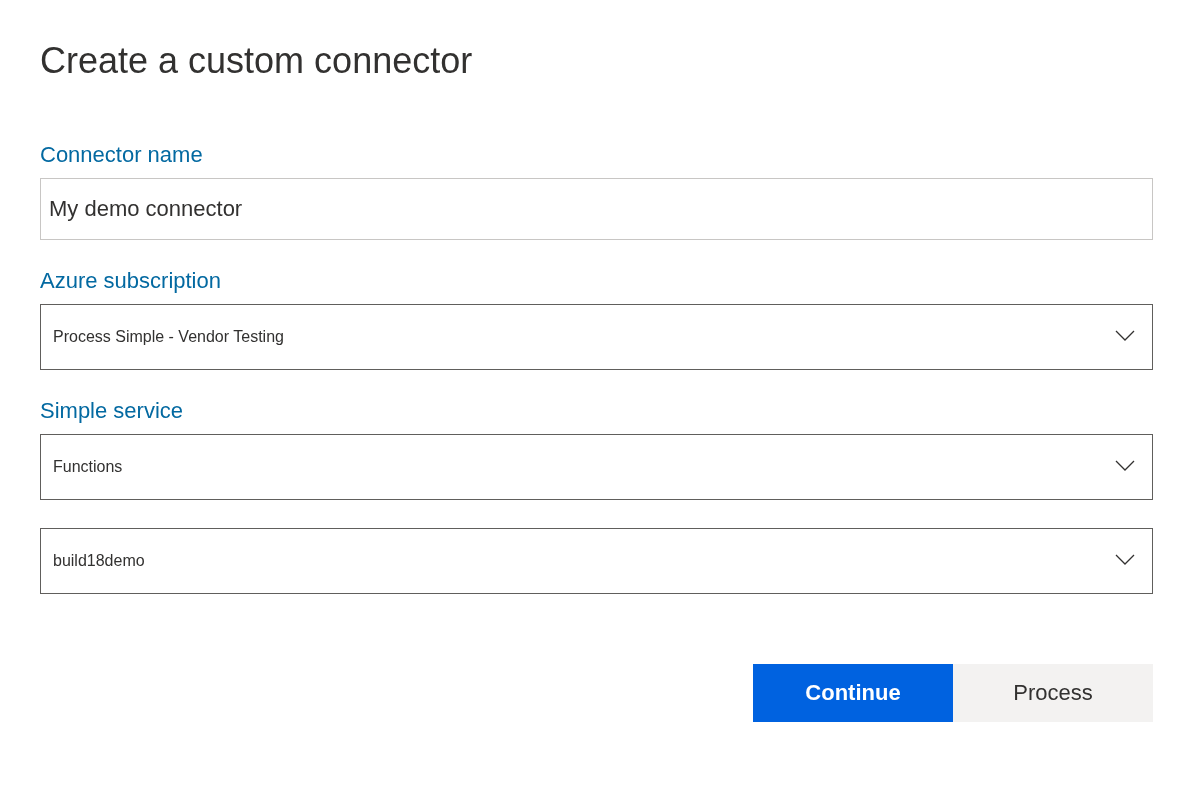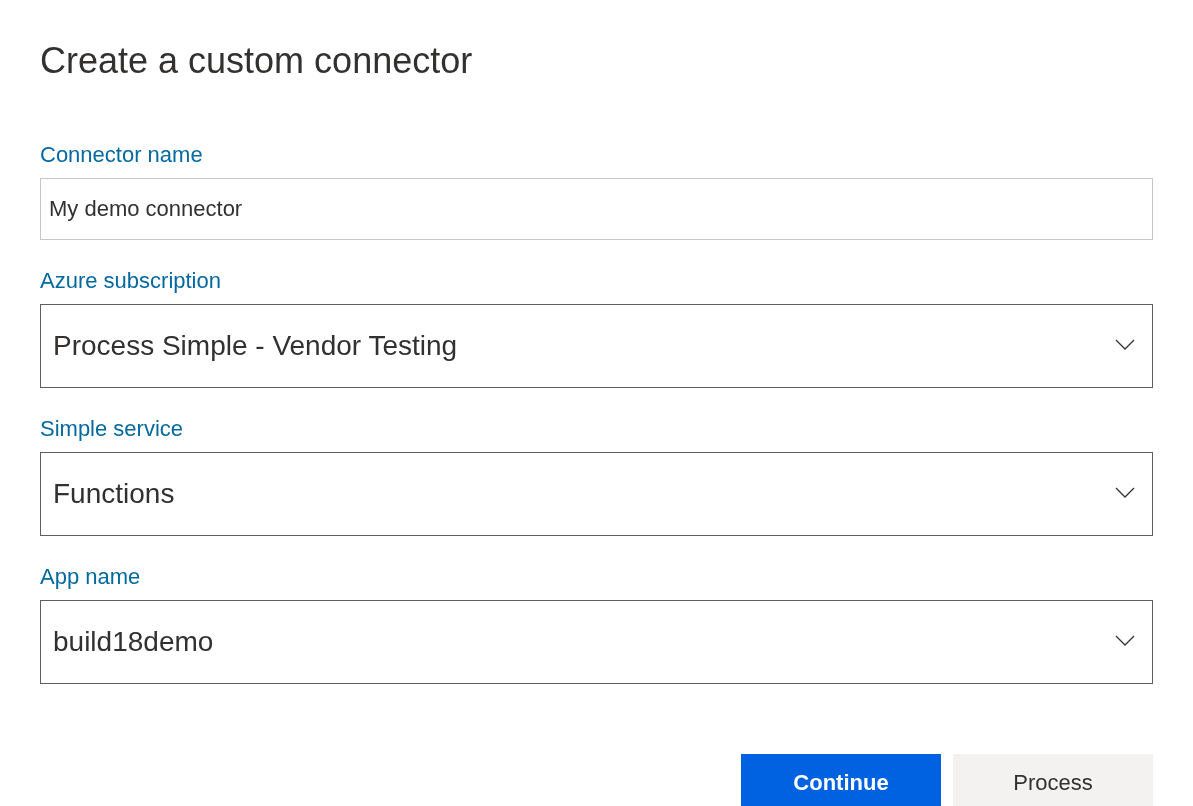--- a/index.html
+++ b/index.html
@@ -40,23 +40,23 @@
     color: #323130;
     font-family: inherit;
     background: #ffffff;
   }
   .select-wrap {
     position: relative;
     width: 100%;
   }
   .select-box {
     width: 100%;
-    height: 84px;
+    height: 66px;
     border: 1px solid #605e5c;
-    font-size: 28px;
+    font-size: 16px;
     padding: 0 50px 0 12px;
     color: #323130;
     background: #ffffff;
     display: flex;
     align-items: center;
     cursor: pointer;
   }
   .chevron {
     position: absolute;
     right: 18px;
@@ -67,21 +67,20 @@
   .chevron svg {
     width: 20px;
     height: 12px;
     stroke: #323130;
     stroke-width: 1.3;
     fill: none;
   }
   .button-row {
     display: flex;
     justify-content: flex-end;
-    gap: 12px;
     margin-top: 70px;
   }
   .btn {
     min-width: 200px;
     height: 58px;
     font-size: 22px;
     font-family: inherit;
     border: none;
     cursor: pointer;
     display: inline-flex;
@@ -132,21 +131,20 @@
     </div>
     <span class="chevron">
       <svg viewBox="0 0 20 12">
           <polyline points="1,1 10,10 19,1"></polyline>
         </svg>
     </span>
   </div>
 </div>
 
 <div class="field-group">
-  <label class="field-label">App name</label>
   <div class="select-wrap">
     <div class="select-box">
       <span>build18demo</span>
     </div>
     <span class="chevron">
       <svg viewBox="0 0 20 12">
           <polyline points="1,1 10,10 19,1"></polyline>
         </svg>
     </span>
   </div>

